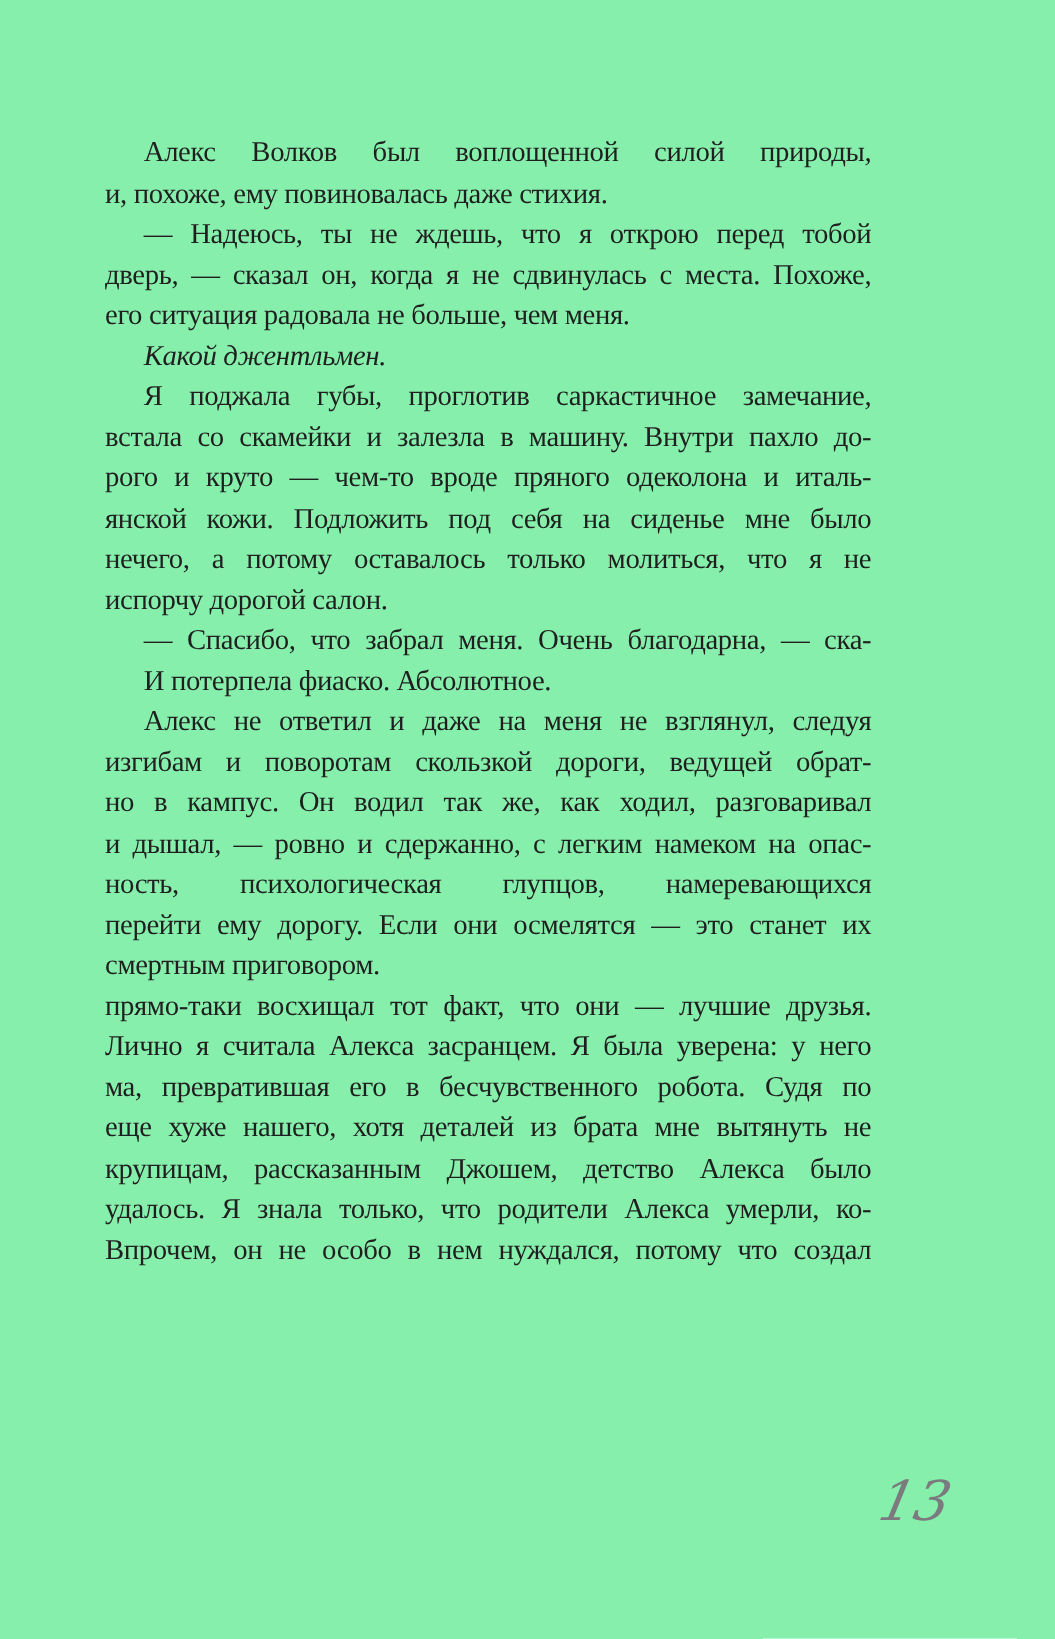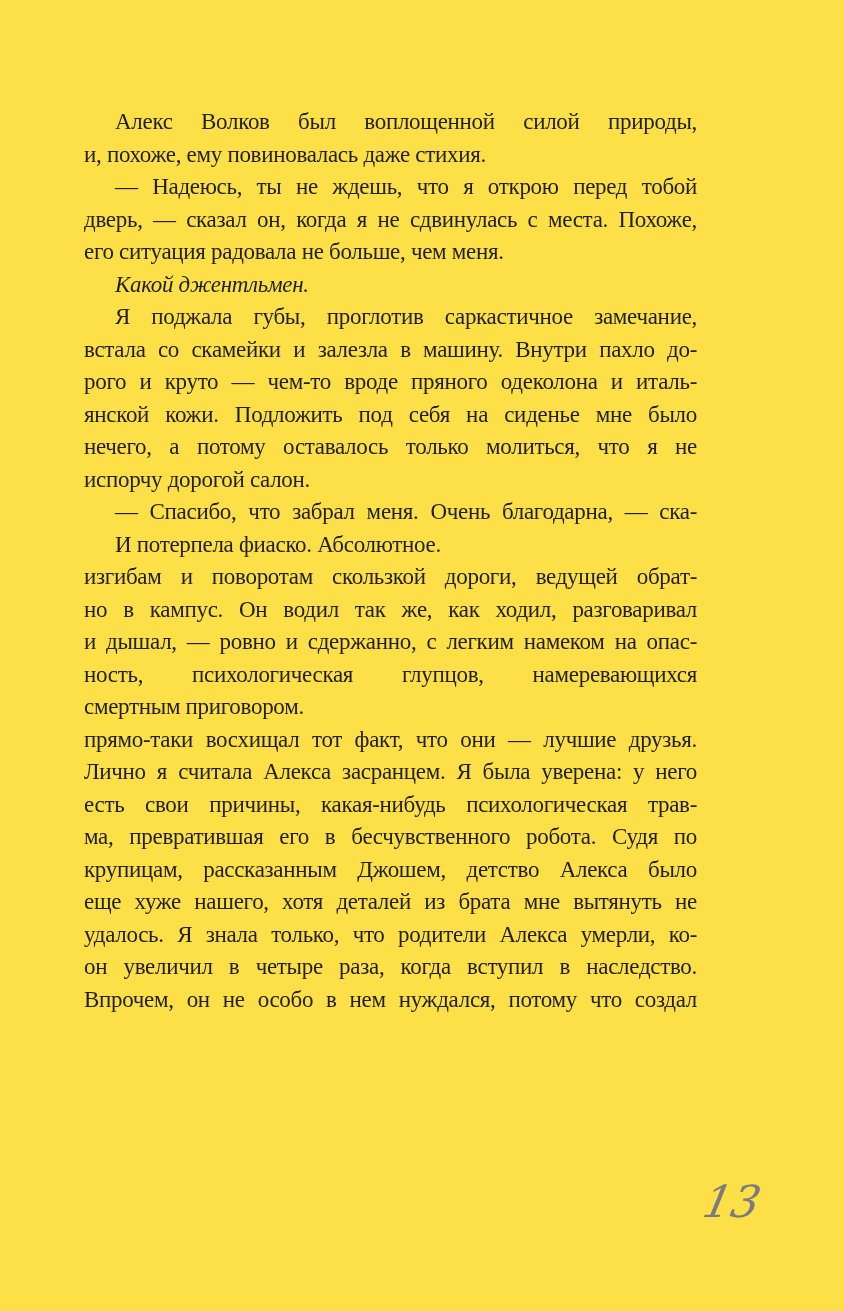--- a/index.html
+++ b/index.html
@@ -4,21 +4,21 @@
 <style>
   html, body {
     margin: 0;
     padding: 0;
     background: #ffffff;
   }
   .book-page {
     position: relative;
     width: 844px;
     height: 1311px;
-    background: #fde047;
+    background: #86efac;
     overflow: hidden;
     font-family: "Liberation Serif", serif;
   }
   .text-block {
     position: absolute;
     left: 84px;
     top: 106px;
     width: 613px;
     color: #1f1f1f;
     font-size: 23px;
@@ -91,35 +91,35 @@
 
     <div class="paragraph">
       <div class="line j indent">— Спасибо, что забрал меня. Очень благодарна, — ска-</div>
     </div>
 
     <div class="paragraph">
       <div class="line end indent">И потерпела фиаско. Абсолютное.</div>
     </div>
 
     <div class="paragraph">
+      <div class="line j indent">Алекс не ответил и даже на меня не взглянул, следуя</div>
       <div class="line j">изгибам и поворотам скользкой дороги, ведущей обрат-</div>
       <div class="line j">но в кампус. Он водил так же, как ходил, разговаривал</div>
       <div class="line j">и дышал, — ровно и сдержанно, с легким намеком на опас-</div>
       <div class="line j">ность, психологическая глупцов, намеревающихся</div>
+      <div class="line j">перейти ему дорогу. Если они осмелятся — это станет их</div>
       <div class="line end">смертным приговором.</div>
     </div>
 
     <div class="paragraph">
       <div class="line j">прямо-таки восхищал тот факт, что они — лучшие друзья.</div>
       <div class="line j">Лично я считала Алекса засранцем. Я была уверена: у него</div>
-      <div class="line j">есть свои причины, какая-нибудь психологическая трав-</div>
       <div class="line j">ма, превратившая его в бесчувственного робота. Судя по</div>
+      <div class="line j">еще хуже нашего, хотя деталей из брата мне вытянуть не</div>
       <div class="line j">крупицам, рассказанным Джошем, детство Алекса было</div>
-      <div class="line j">еще хуже нашего, хотя деталей из брата мне вытянуть не</div>
       <div class="line j">удалось. Я знала только, что родители Алекса умерли, ко-</div>
-      <div class="line j">он увеличил в четыре раза, когда вступил в наследство.</div>
       <div class="line j">Впрочем, он не особо в нем нуждался, потому что создал</div>
     </div>
 
   </div>
 
   <div class="page-number">13</div>
 </div>
 
 </body></html>

